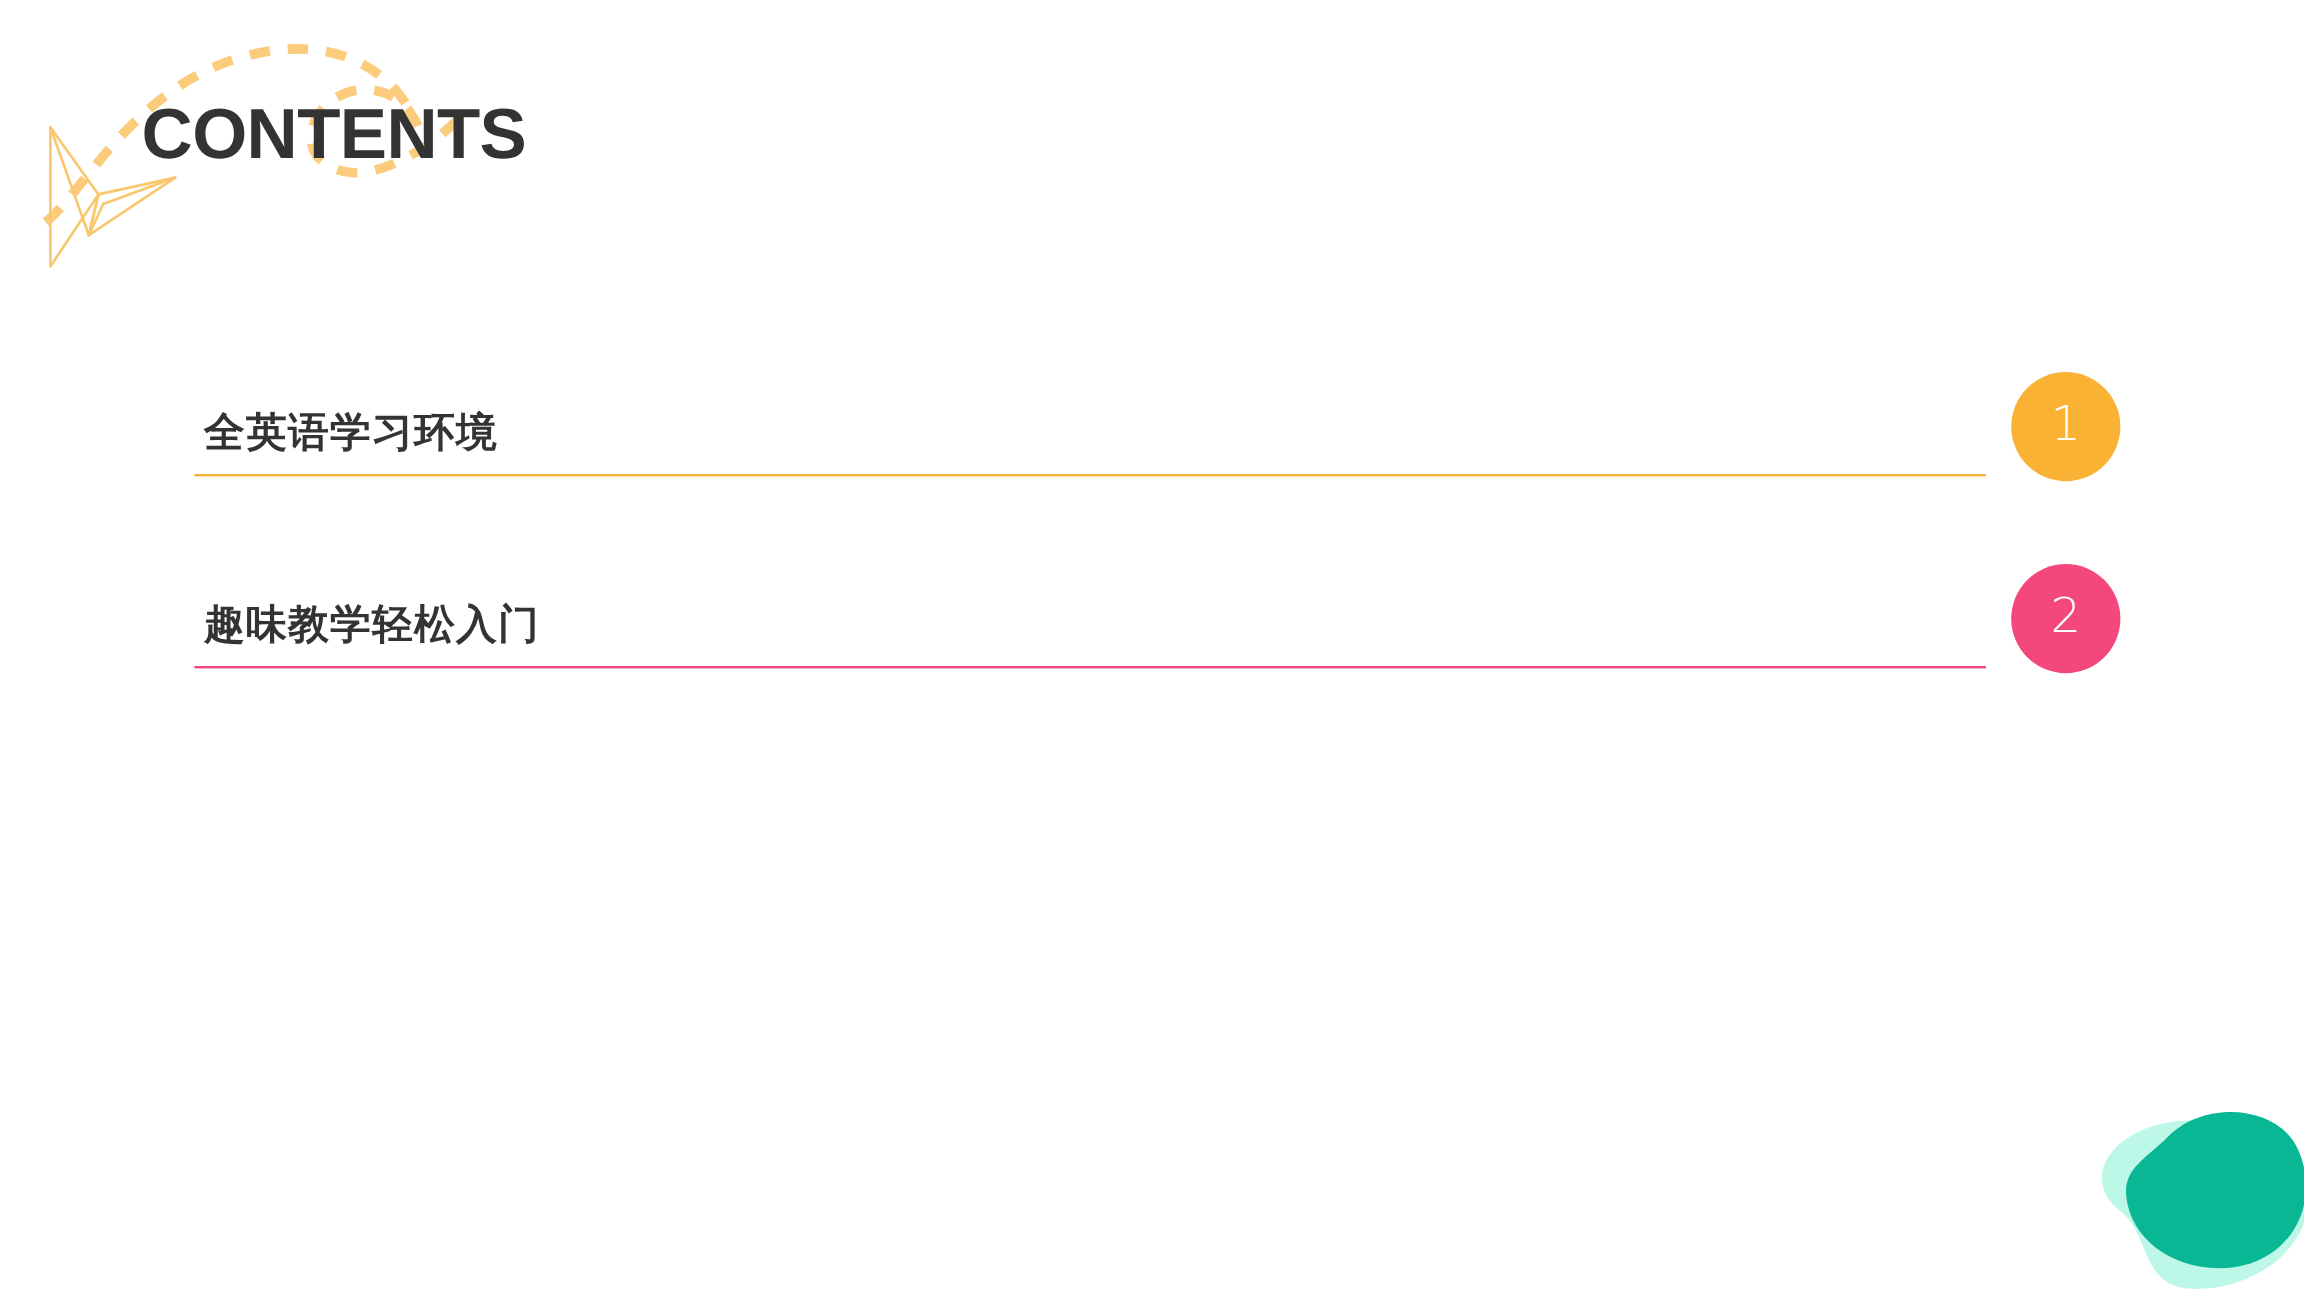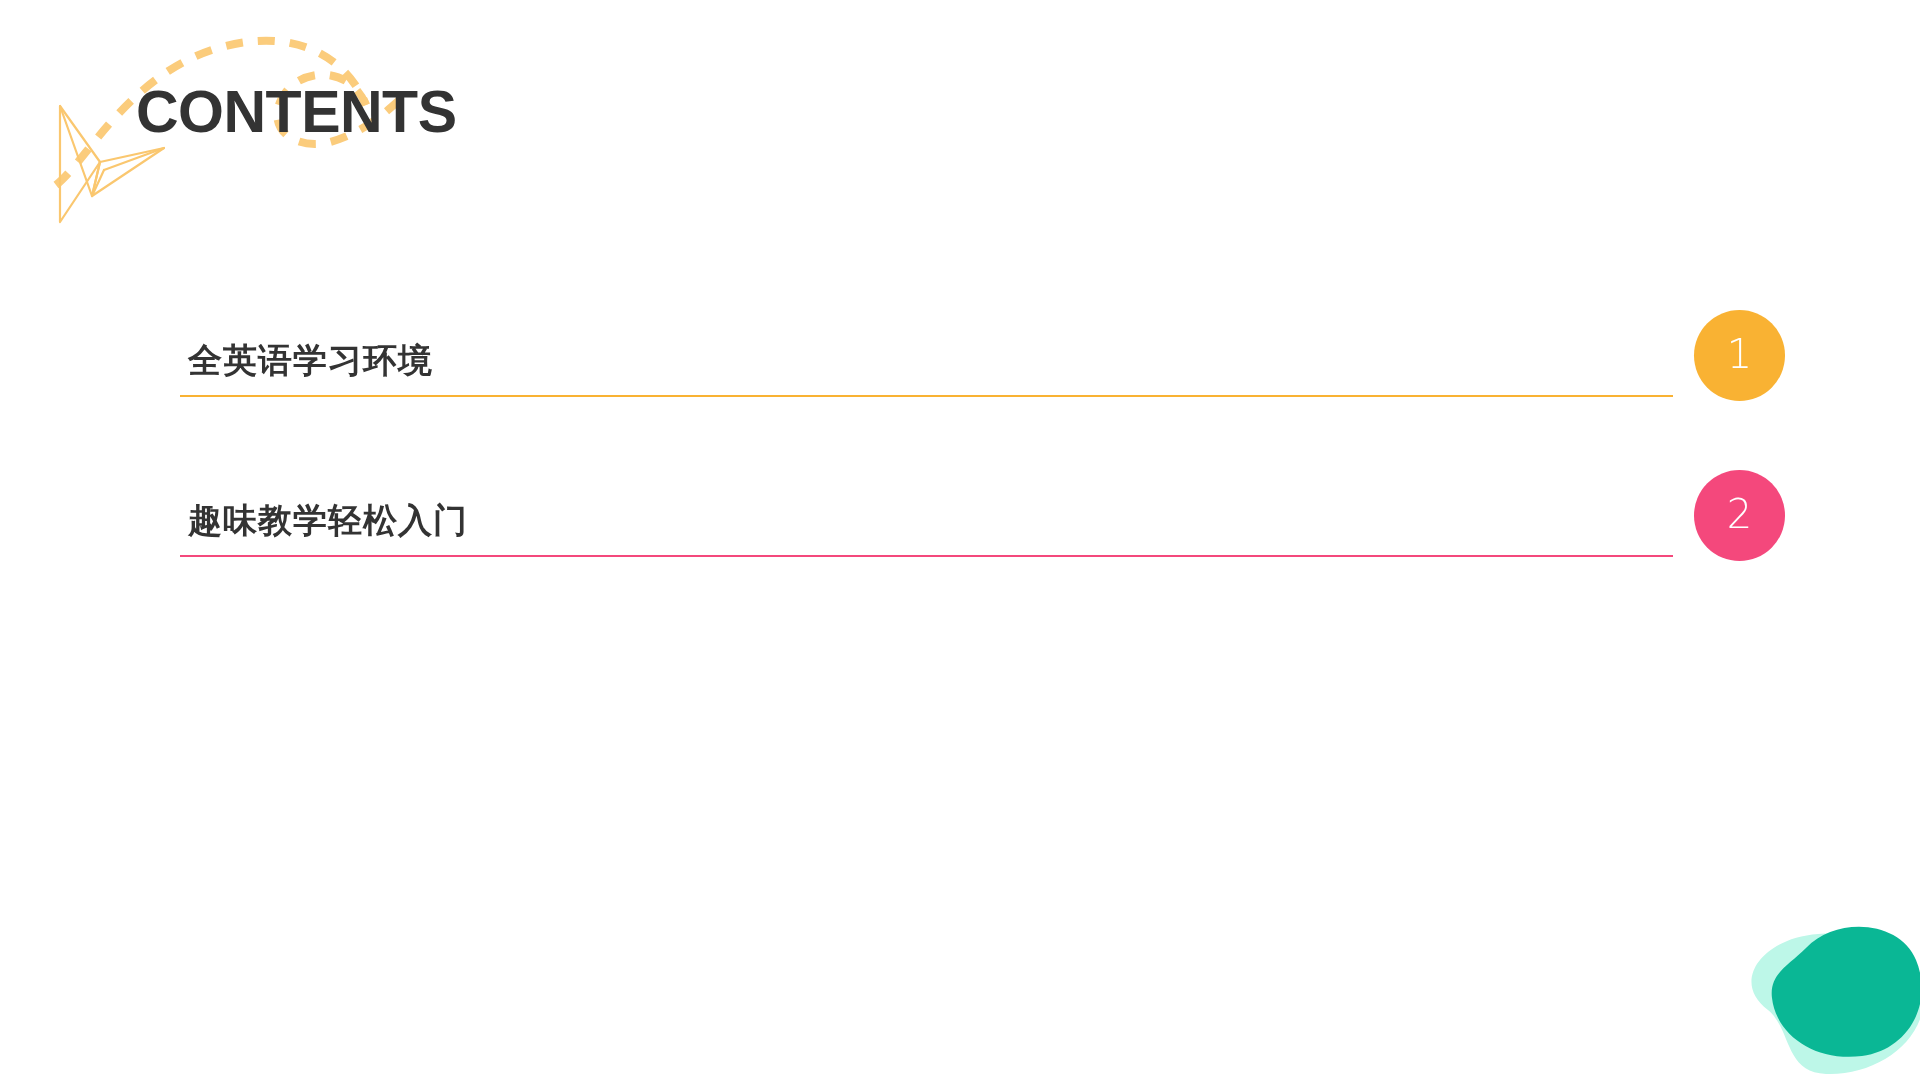--- a/index.html
+++ b/index.html
@@ -13,21 +13,20 @@
     position: relative;
     overflow: hidden;
     font-family: "Liberation Sans", "DejaVu Sans", sans-serif;
   }
 
   
   .slide {
     position: absolute;
     inset: 0;
     background: #ffffff;
-    margin-left: 18px;
   }
 
   
   .header-block {
     position: absolute;
     left: 0;
     top: 0;
     width: 560px;
     height: 260px;
   }

